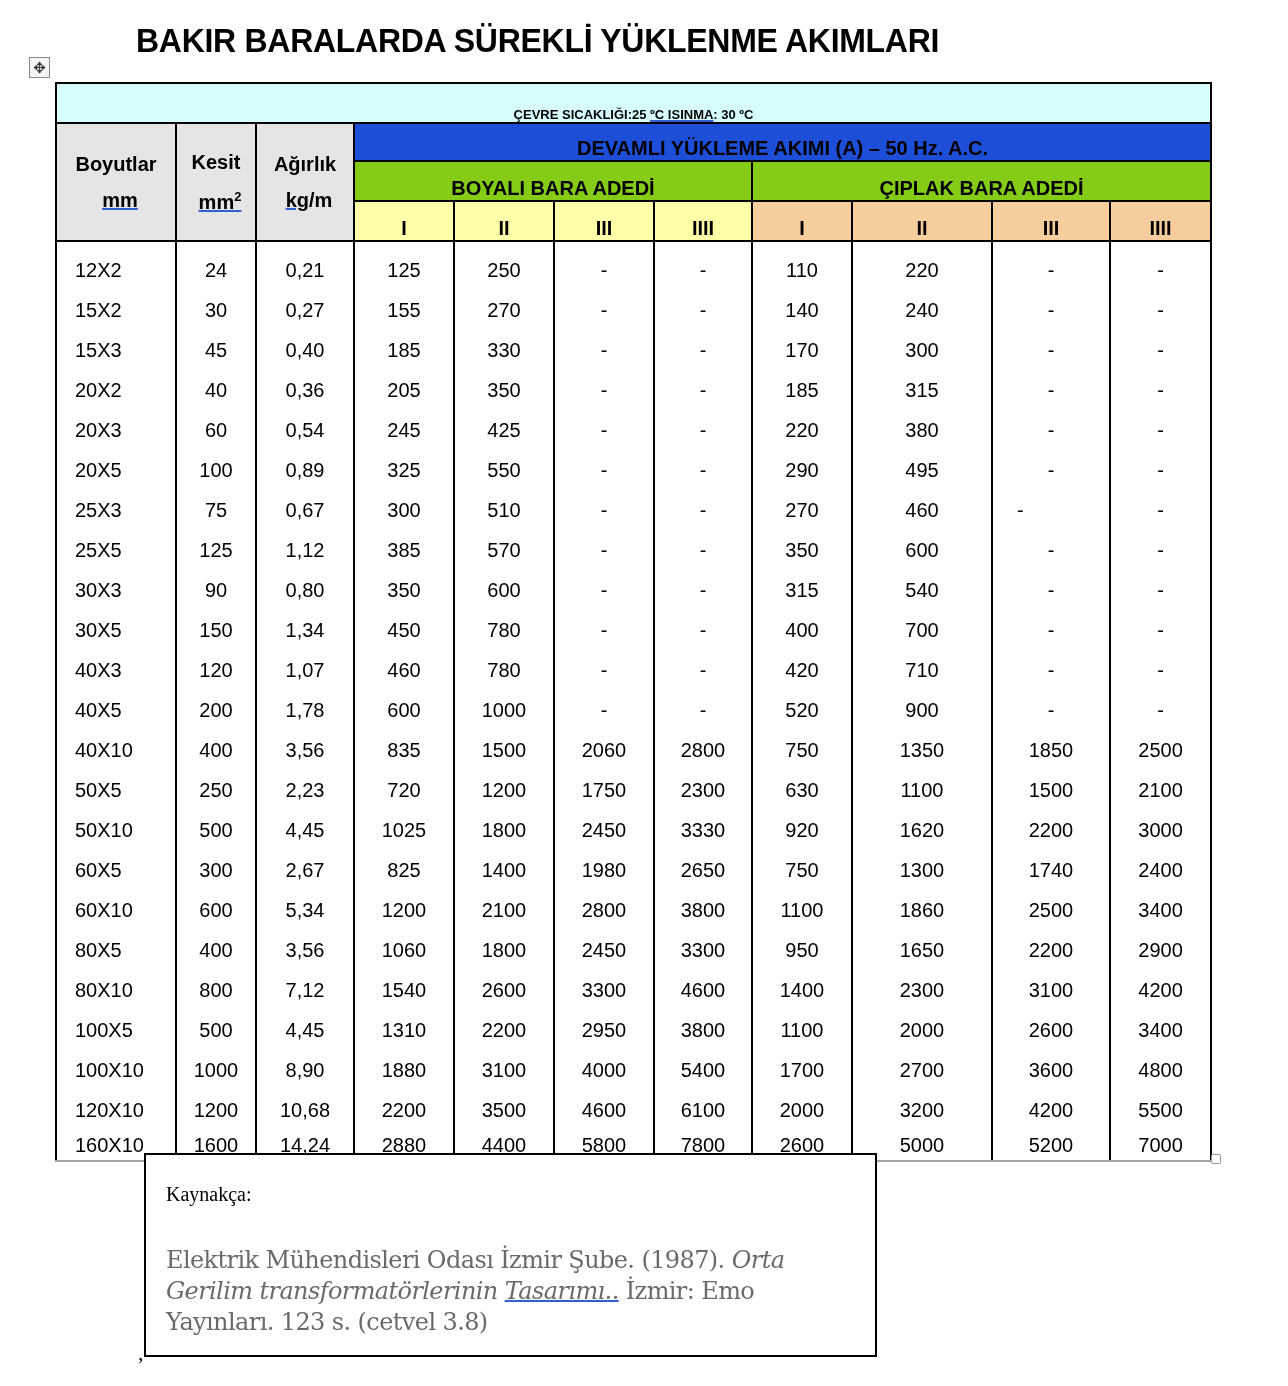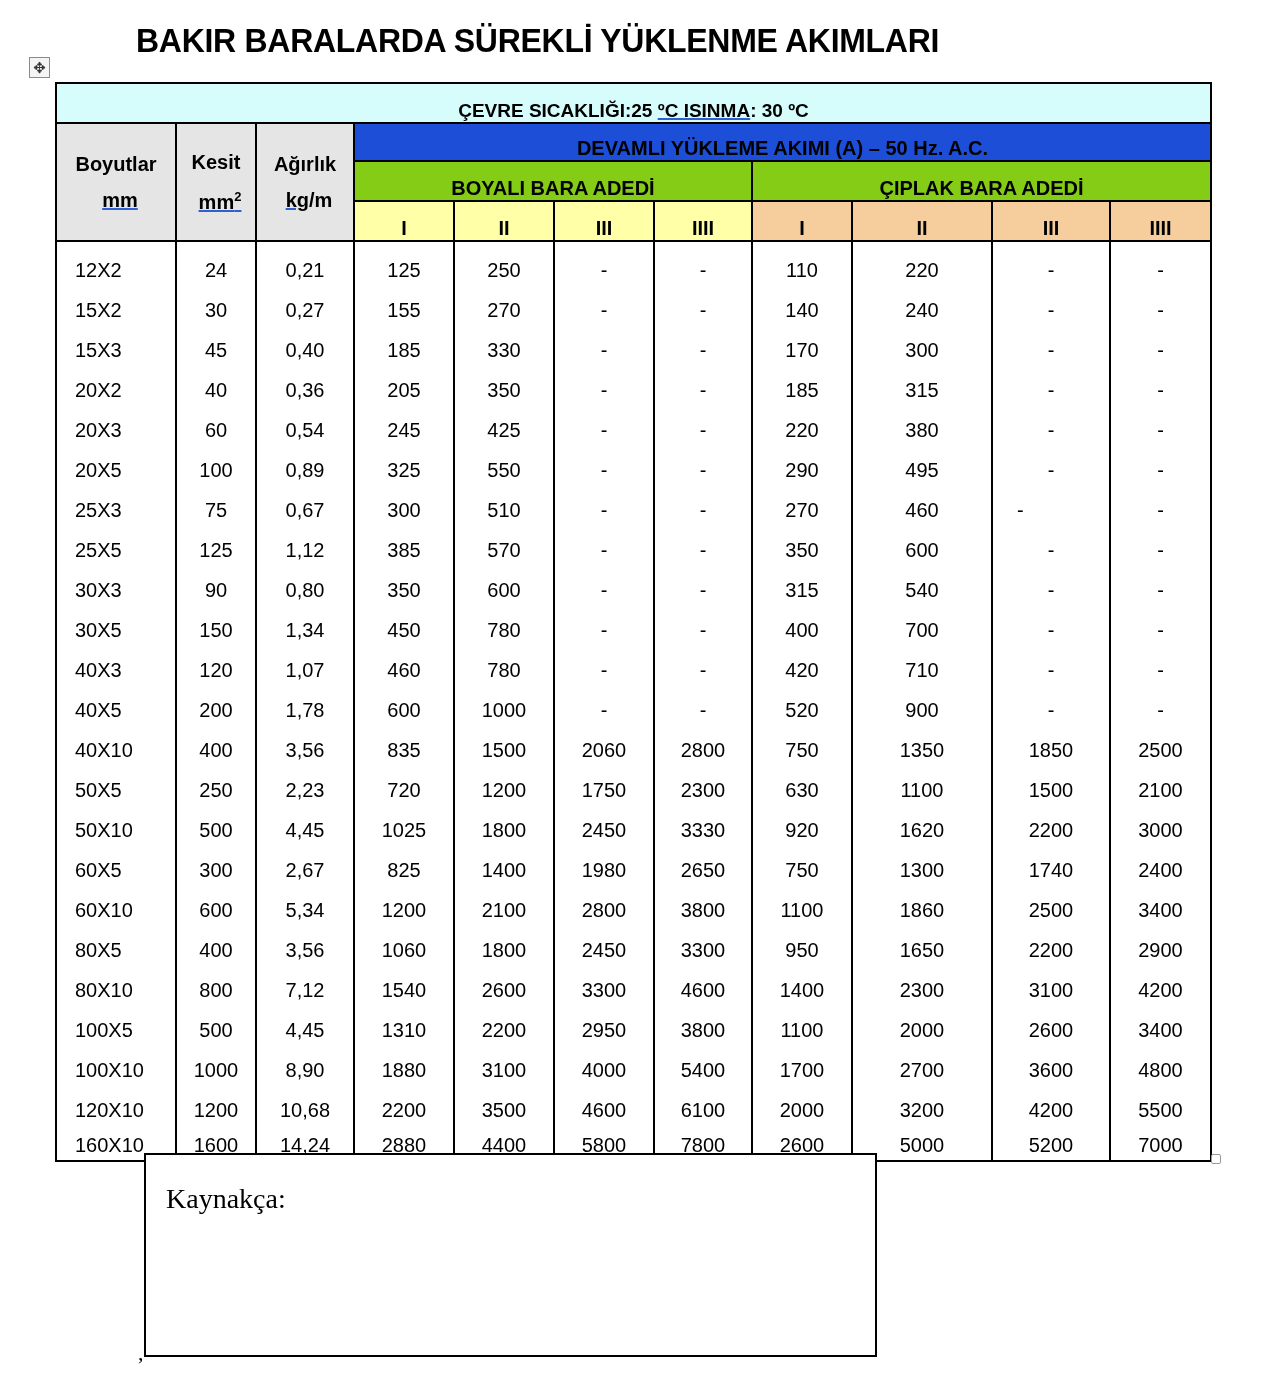--- a/index.html
+++ b/index.html
@@ -14,41 +14,41 @@
                  display: flex; align-items: center; justify-content: center; font-size: 15px; color: #333; }
 
   .resize-handle { position: absolute; left: 1211px; top: 1154px; width: 10px; height: 10px;
                    border: 1px solid #999; border-radius: 2px; box-sizing: border-box; background: #fff; }
 
   table.bars { position: absolute; left: 55px; top: 82px; width: 1155px;
                border-collapse: collapse; table-layout: fixed; }
   table.bars td, table.bars th { border-left: 2px solid #000; border-right: 2px solid #000;
                padding: 0; text-align: center; }
   .hdr-env td { background: #d6fcfc; height: 38px; border: 2px solid #000; font-weight: bold;
-                font-size: 19px; vertical-align: bottom; }
+                font-size: 13px; vertical-align: bottom; }
   .hdr-env td span.u { text-decoration: underline; text-decoration-color: #2f5fd0; text-decoration-thickness: 2px; }
   .hdr-row th { font-weight: bold; font-size: 20px; border-top: 2px solid #000; border-bottom: 2px solid #000; }
   .hdr-row th.fixed { background: #e5e5e5; vertical-align: middle; line-height: 36px; }
   .hdr-row th.fixed .unit { text-decoration: underline; text-decoration-color: #2f5fd0; text-decoration-thickness: 2px; margin-left: 8px; }
   .dev { height: 36px; background: #1d4ed8; vertical-align: bottom; }
   .grp { height: 38px; background: #84cc16; vertical-align: bottom; font-size: 20px; }
   .sub-b { height: 38px; background: #ffffa8; vertical-align: bottom; font-size: 20px; }
   .sub-c { height: 38px; background: #f6cd9c; vertical-align: bottom; font-size: 20px; }
 
   table.bars tbody td { font-size: 20px; height: 40px; line-height: 40px; }
   table.bars tbody td.dim { text-align: left; padding-left: 18px; }
   table.bars tbody tr:first-child td { padding-top: 8px; }
-  table.bars tbody tr:last-child td { border-bottom: 2px solid #000000; height: 30px; line-height: 30px; vertical-align: bottom; }
+  table.bars tbody tr:last-child td { border-bottom: 2px solid #a3a3a3; height: 30px; line-height: 30px; vertical-align: bottom; }
   .off-left { text-align: left !important; padding-left: 24px !important; }
 
   .ref-box { position: absolute; left: 144px; top: 1153px; width: 733px; height: 204px;
              border: 2px solid #000; box-sizing: border-box; background: #fff;
              font-family: "DejaVu Serif", serif; }
   .ref-title { position: absolute; left: 20px; top: 28px; font-family: "Liberation Serif", serif;
-               font-size: 28px; color: #000; }
+               font-size: 20px; color: #000; }
   .ref-text { position: absolute; left: 20px; top: 90px; width: 680px; font-size: 24px; line-height: 31px;
               color: #6a6a6a; font-family: "DejaVu Serif", serif; letter-spacing: -0.6px; }
   .ref-text i { font-style: italic; }
   .ref-text .u { text-decoration: underline; text-decoration-color: #2f5fd0; text-decoration-thickness: 2px; }
   .stray-comma { position: absolute; left: 138px; top: 1340px; font-size: 22px; font-family: "Liberation Serif", serif; }
 </style>
 </head>
 <body>
 
 <div class="title">BAKIR BARALARDA SÜREKLİ YÜKLENME AKIMLARI</div>
@@ -407,15 +407,18 @@
         <td>5200</td>
         <td>7000</td>
       </tr>
     </tbody>
 </table>
 
 <div class="resize-handle"></div>
 
 <div class="ref-box">
   <div class="ref-title">Kaynakça:</div>
+  <div class="ref-text">
+    <span>Elektrik Mühendisleri Odası İzmir Şube. (1987). </span><i>Orta Gerilim transformatörlerinin </i><i class="u">Tasarımı..</i><span> İzmir: Emo Yayınları. 123 s. (cetvel 3.8)</span>
+  </div>
 </div>
 
 <div class="stray-comma">,</div>
 
 </body></html>

